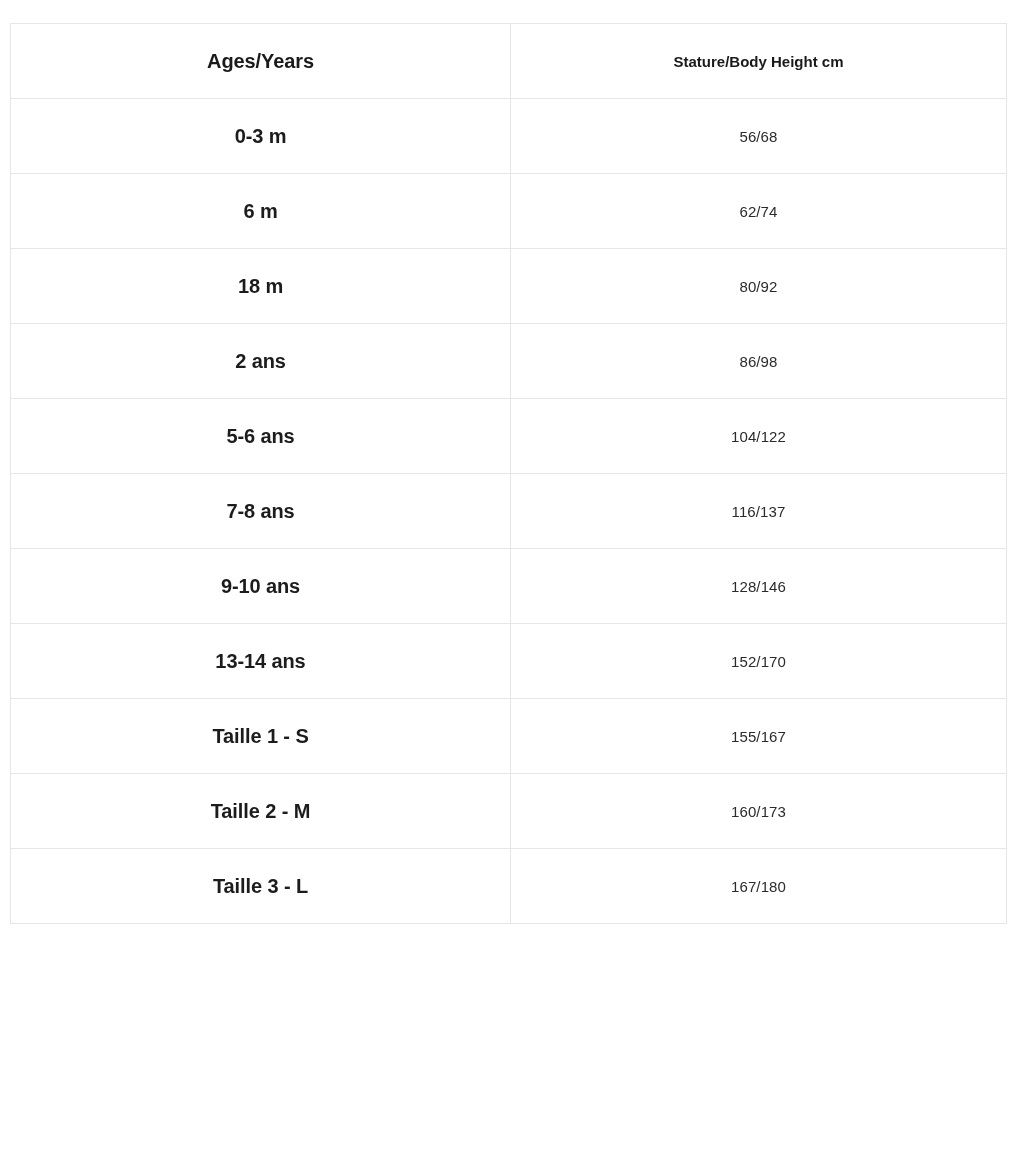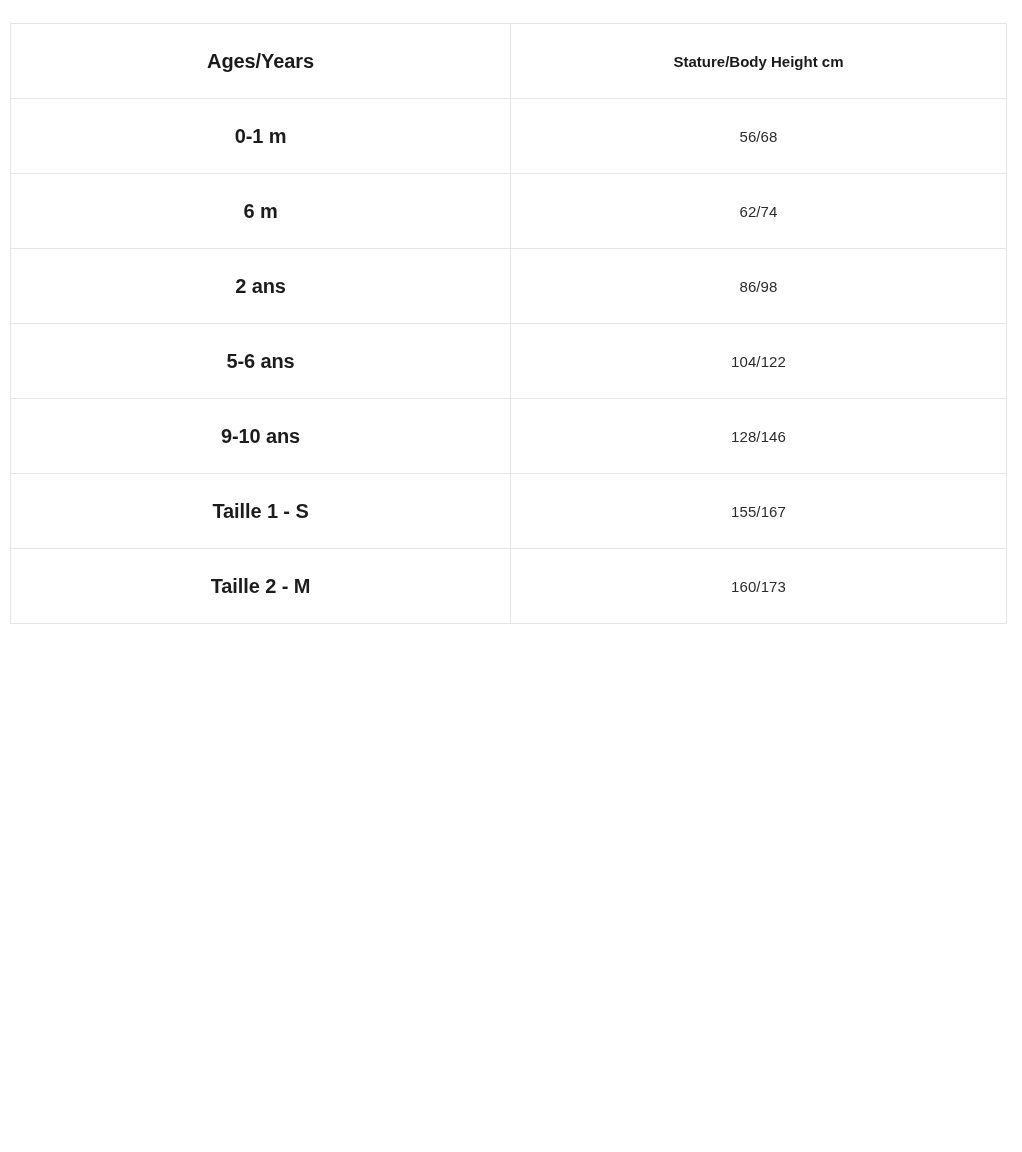--- a/index.html
+++ b/index.html
@@ -89,43 +89,59 @@
         <col class="col-value">
       </colgroup>
       <thead>
         <tr>
           <th class="head-age">Ages/Years</th>
           <th class="head-value">Stature/Body Height cm</th>
         </tr>
       </thead>
       <tbody id="table-body">
       <tr>
-            <td class="cell-age">0-1 m</td>
+            <td class="cell-age">0-3 m</td>
             <td class="cell-value">56/68</td>
           </tr>
           <tr>
             <td class="cell-age">6 m</td>
             <td class="cell-value">62/74</td>
+          </tr>
+          <tr>
+            <td class="cell-age">18 m</td>
+            <td class="cell-value">80/92</td>
           </tr>
           <tr>
             <td class="cell-age">2 ans</td>
             <td class="cell-value">86/98</td>
           </tr>
           <tr>
             <td class="cell-age">5-6 ans</td>
             <td class="cell-value">104/122</td>
           </tr>
           <tr>
+            <td class="cell-age">7-8 ans</td>
+            <td class="cell-value">116/137</td>
+          </tr>
+          <tr>
             <td class="cell-age">9-10 ans</td>
             <td class="cell-value">128/146</td>
+          </tr>
+          <tr>
+            <td class="cell-age">13-14 ans</td>
+            <td class="cell-value">152/170</td>
           </tr>
           <tr>
             <td class="cell-age">Taille 1 - S</td>
             <td class="cell-value">155/167</td>
           </tr>
           <tr>
             <td class="cell-age">Taille 2 - M</td>
             <td class="cell-value">160/173</td>
           </tr>
+          <tr>
+            <td class="cell-age">Taille 3 - L</td>
+            <td class="cell-value">167/180</td>
+          </tr>
         </tbody>
     </table>
   </div>
 </div>
 
 </body></html>

